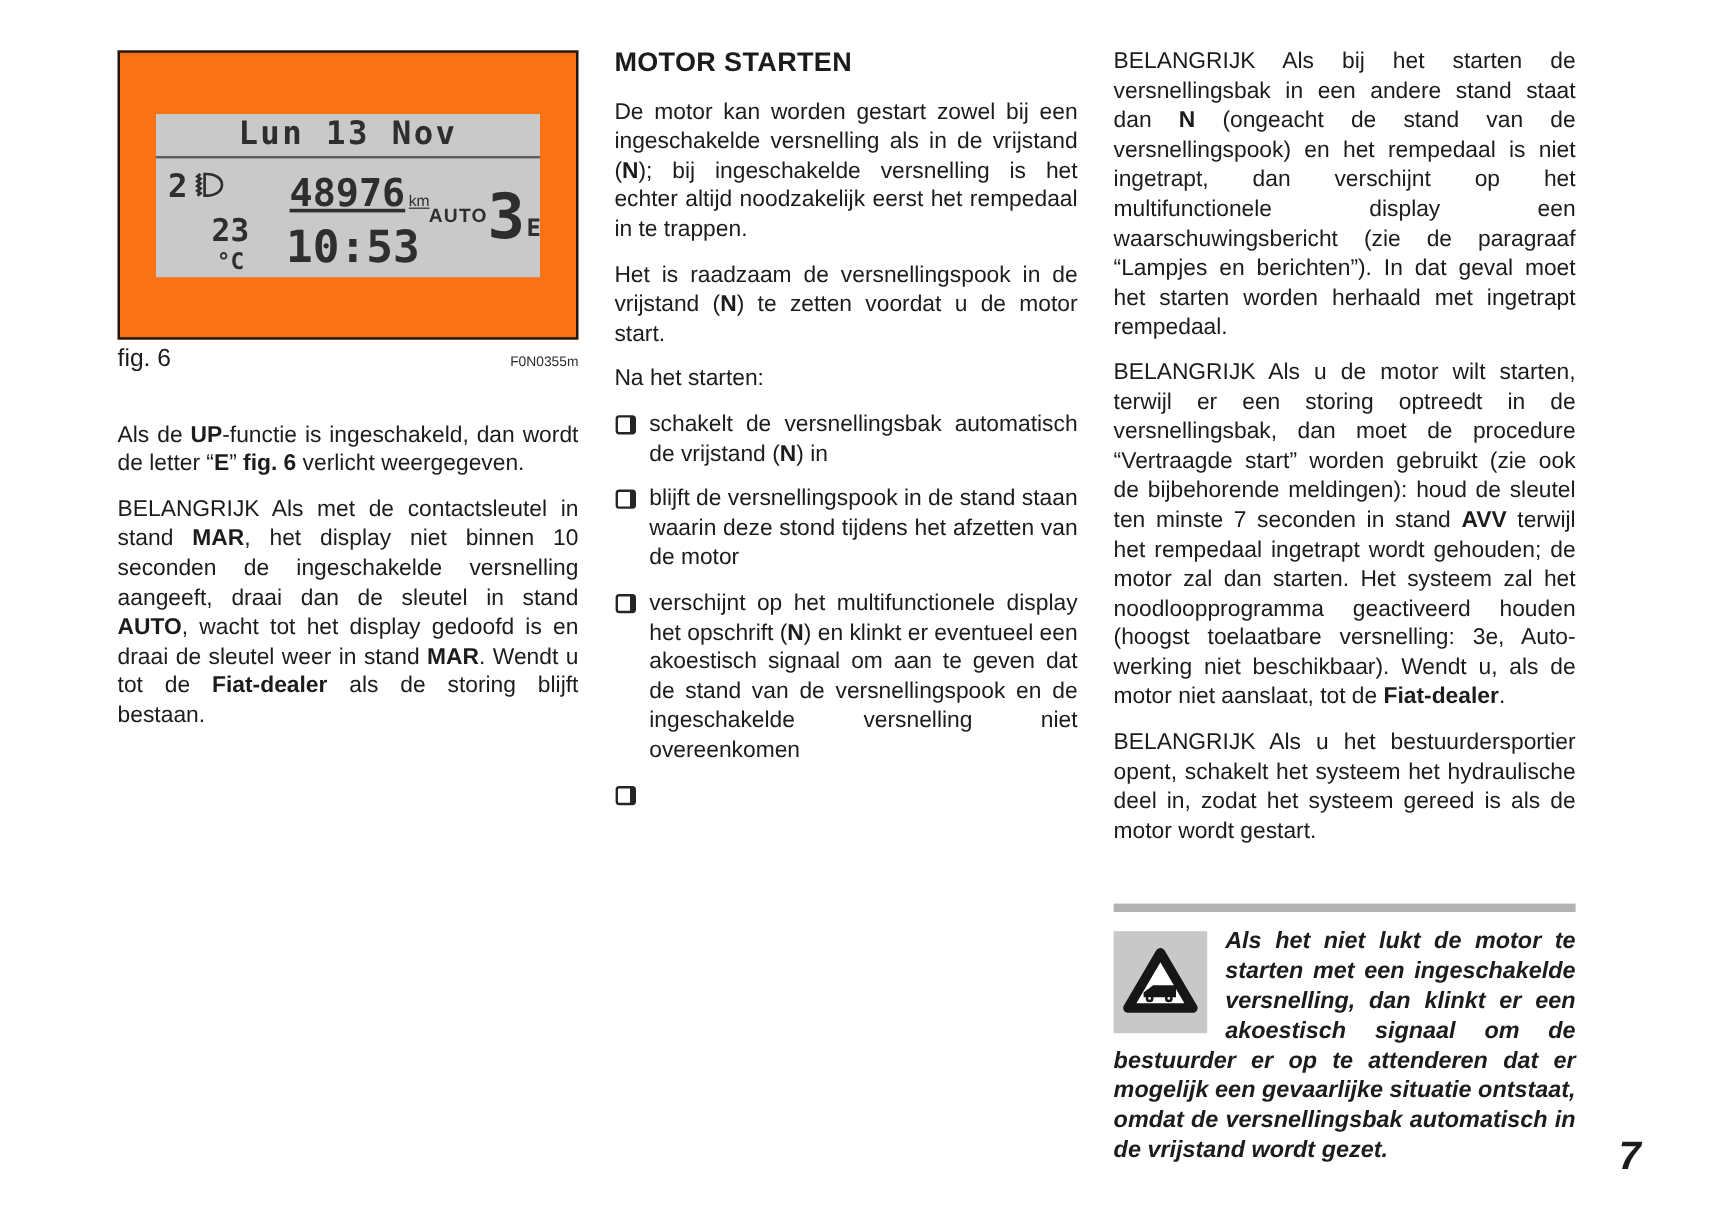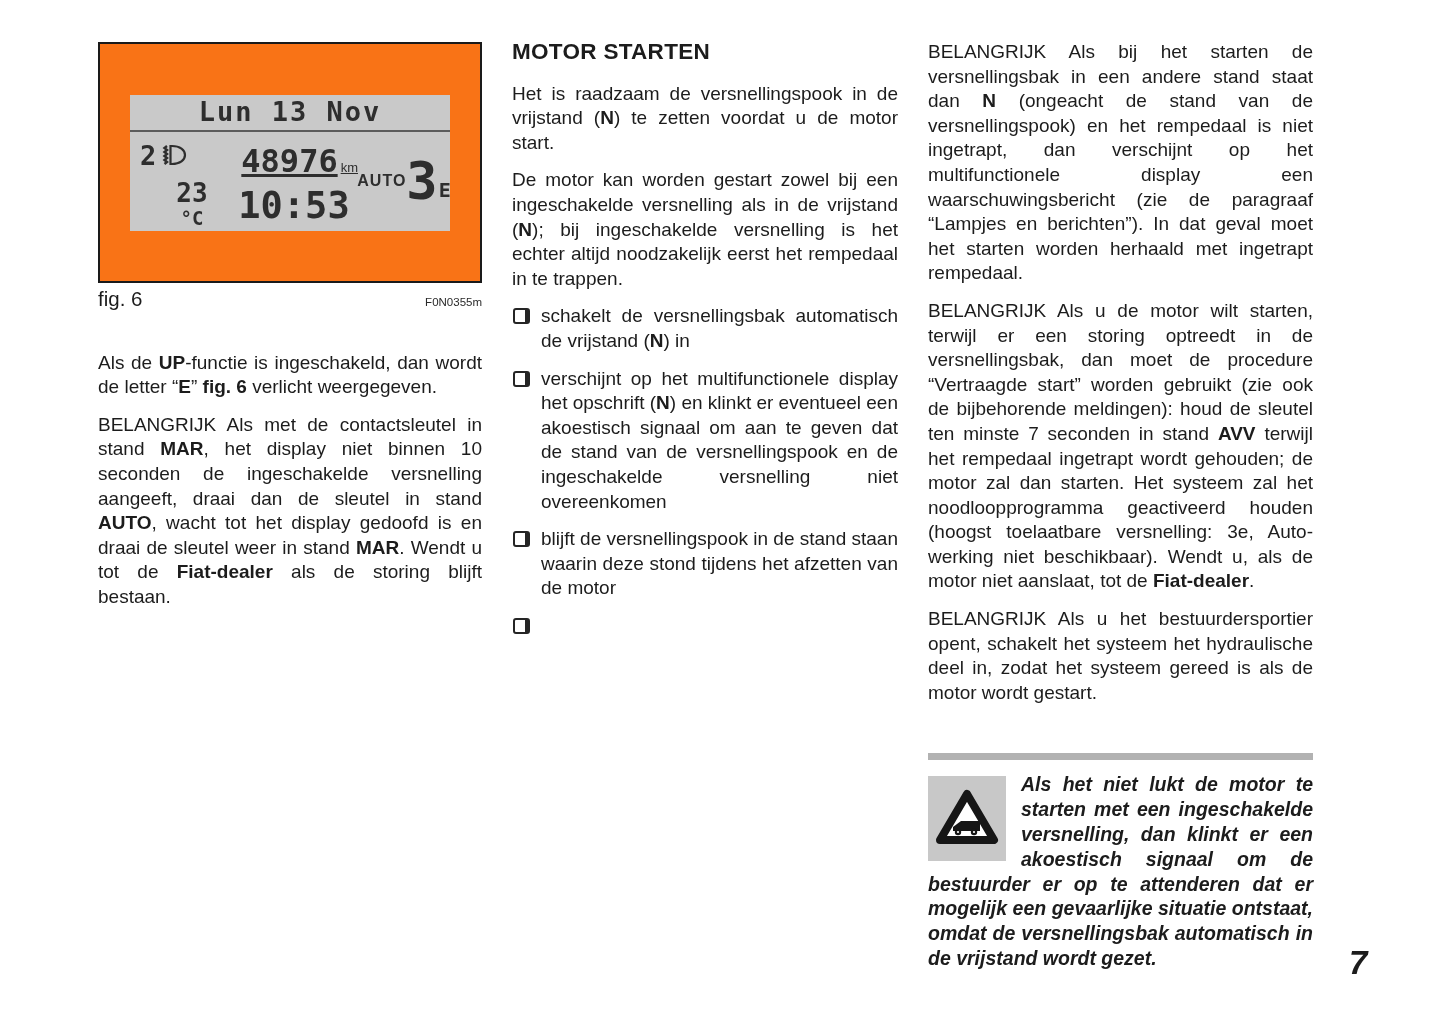--- a/index.html
+++ b/index.html
@@ -122,34 +122,35 @@
         <span class="fig-caption">fig. 6</span>
         <span class="fig-code">F0N0355m</span>
       </div>
     </figure>
     <p class="first-after-fig">Als de <b>UP</b>-functie is ingeschakeld, dan wordt de letter “<b>E</b>” <b>fig. 6</b> verlicht weergegeven.</p>
     <p>BELANGRIJK Als met de contactsleutel in stand <b>MAR</b>, het display niet binnen 10 seconden de ingeschakelde versnelling aangeeft, draai dan de sleutel in stand <b>AUTO</b>, wacht tot het display gedoofd is en draai de sleutel weer in stand <b>MAR</b>. Wendt u tot de <b>Fiat-dealer</b> als de storing blijft bestaan.</p>
   </div>
 
   <div class="col col-mid">
     <h1 class="heading">MOTOR STARTEN</h1>
+    <p>De motor kan worden gestart zowel bij een ingeschakelde versnelling als in de vrijstand (<b>N</b>); bij ingeschakelde versnelling is het echter altijd noodzakelijk eerst het rempedaal in te trappen.</p>
     <p>Het is raadzaam de versnellingspook in de vrijstand (<b>N</b>) te zetten voordat u de motor start.</p>
-    <p>De motor kan worden gestart zowel bij een ingeschakelde versnelling als in de vrijstand (<b>N</b>); bij ingeschakelde versnelling is het echter altijd noodzakelijk eerst het rempedaal in te trappen.</p>
+    <p>Na het starten:</p>
     <ul class="bullets">
       <li>
         <span class="bullet-icon"></span>
         <span>schakelt de versnellingsbak automatisch de vrijstand (<b>N</b>) in</span>
       </li>
       <li>
         <span class="bullet-icon"></span>
-        <span>verschijnt op het multifunctionele display het opschrift (<b>N</b>) en klinkt er eventueel een akoestisch signaal om aan te geven dat de stand van de versnellingspook en de ingeschakelde versnelling niet overeenkomen</span>
+        <span>blijft de versnellingspook in de stand staan waarin deze stond tijdens het afzetten van de motor</span>
       </li>
       <li>
         <span class="bullet-icon"></span>
-        <span>blijft de versnellingspook in de stand staan waarin deze stond tijdens het afzetten van de motor</span>
+        <span>verschijnt op het multifunctionele display het opschrift (<b>N</b>) en klinkt er eventueel een akoestisch signaal om aan te geven dat de stand van de versnellingspook en de ingeschakelde versnelling niet overeenkomen</span>
       </li>
       <li>
         <span class="bullet-icon"></span>
       </li>
     </ul>
   </div>
 
   <div class="col col-right">
     <p>BELANGRIJK Als bij het starten de versnellingsbak in een andere stand staat dan <b>N</b> (ongeacht de stand van de versnellingspook) en het rempedaal is niet ingetrapt, dan verschijnt op het multifunctionele display een waarschuwingsbericht (zie de paragraaf “Lampjes en berichten”). In dat geval moet het starten worden herhaald met ingetrapt rempedaal.</p>
     <p>BELANGRIJK Als u de motor wilt starten, terwijl er een storing optreedt in de versnellingsbak, dan moet de procedure “Vertraagde start” worden gebruikt (zie ook de bijbehorende meldingen): houd de sleutel ten minste 7 seconden in stand <b>AVV</b> terwijl het rempedaal ingetrapt wordt gehouden; de motor zal dan starten. Het systeem zal het noodloopprogramma geactiveerd houden (hoogst toelaatbare versnelling: 3e, Auto-werking niet beschikbaar). Wendt u, als de motor niet aanslaat, tot de <b>Fiat-dealer</b>.</p>

